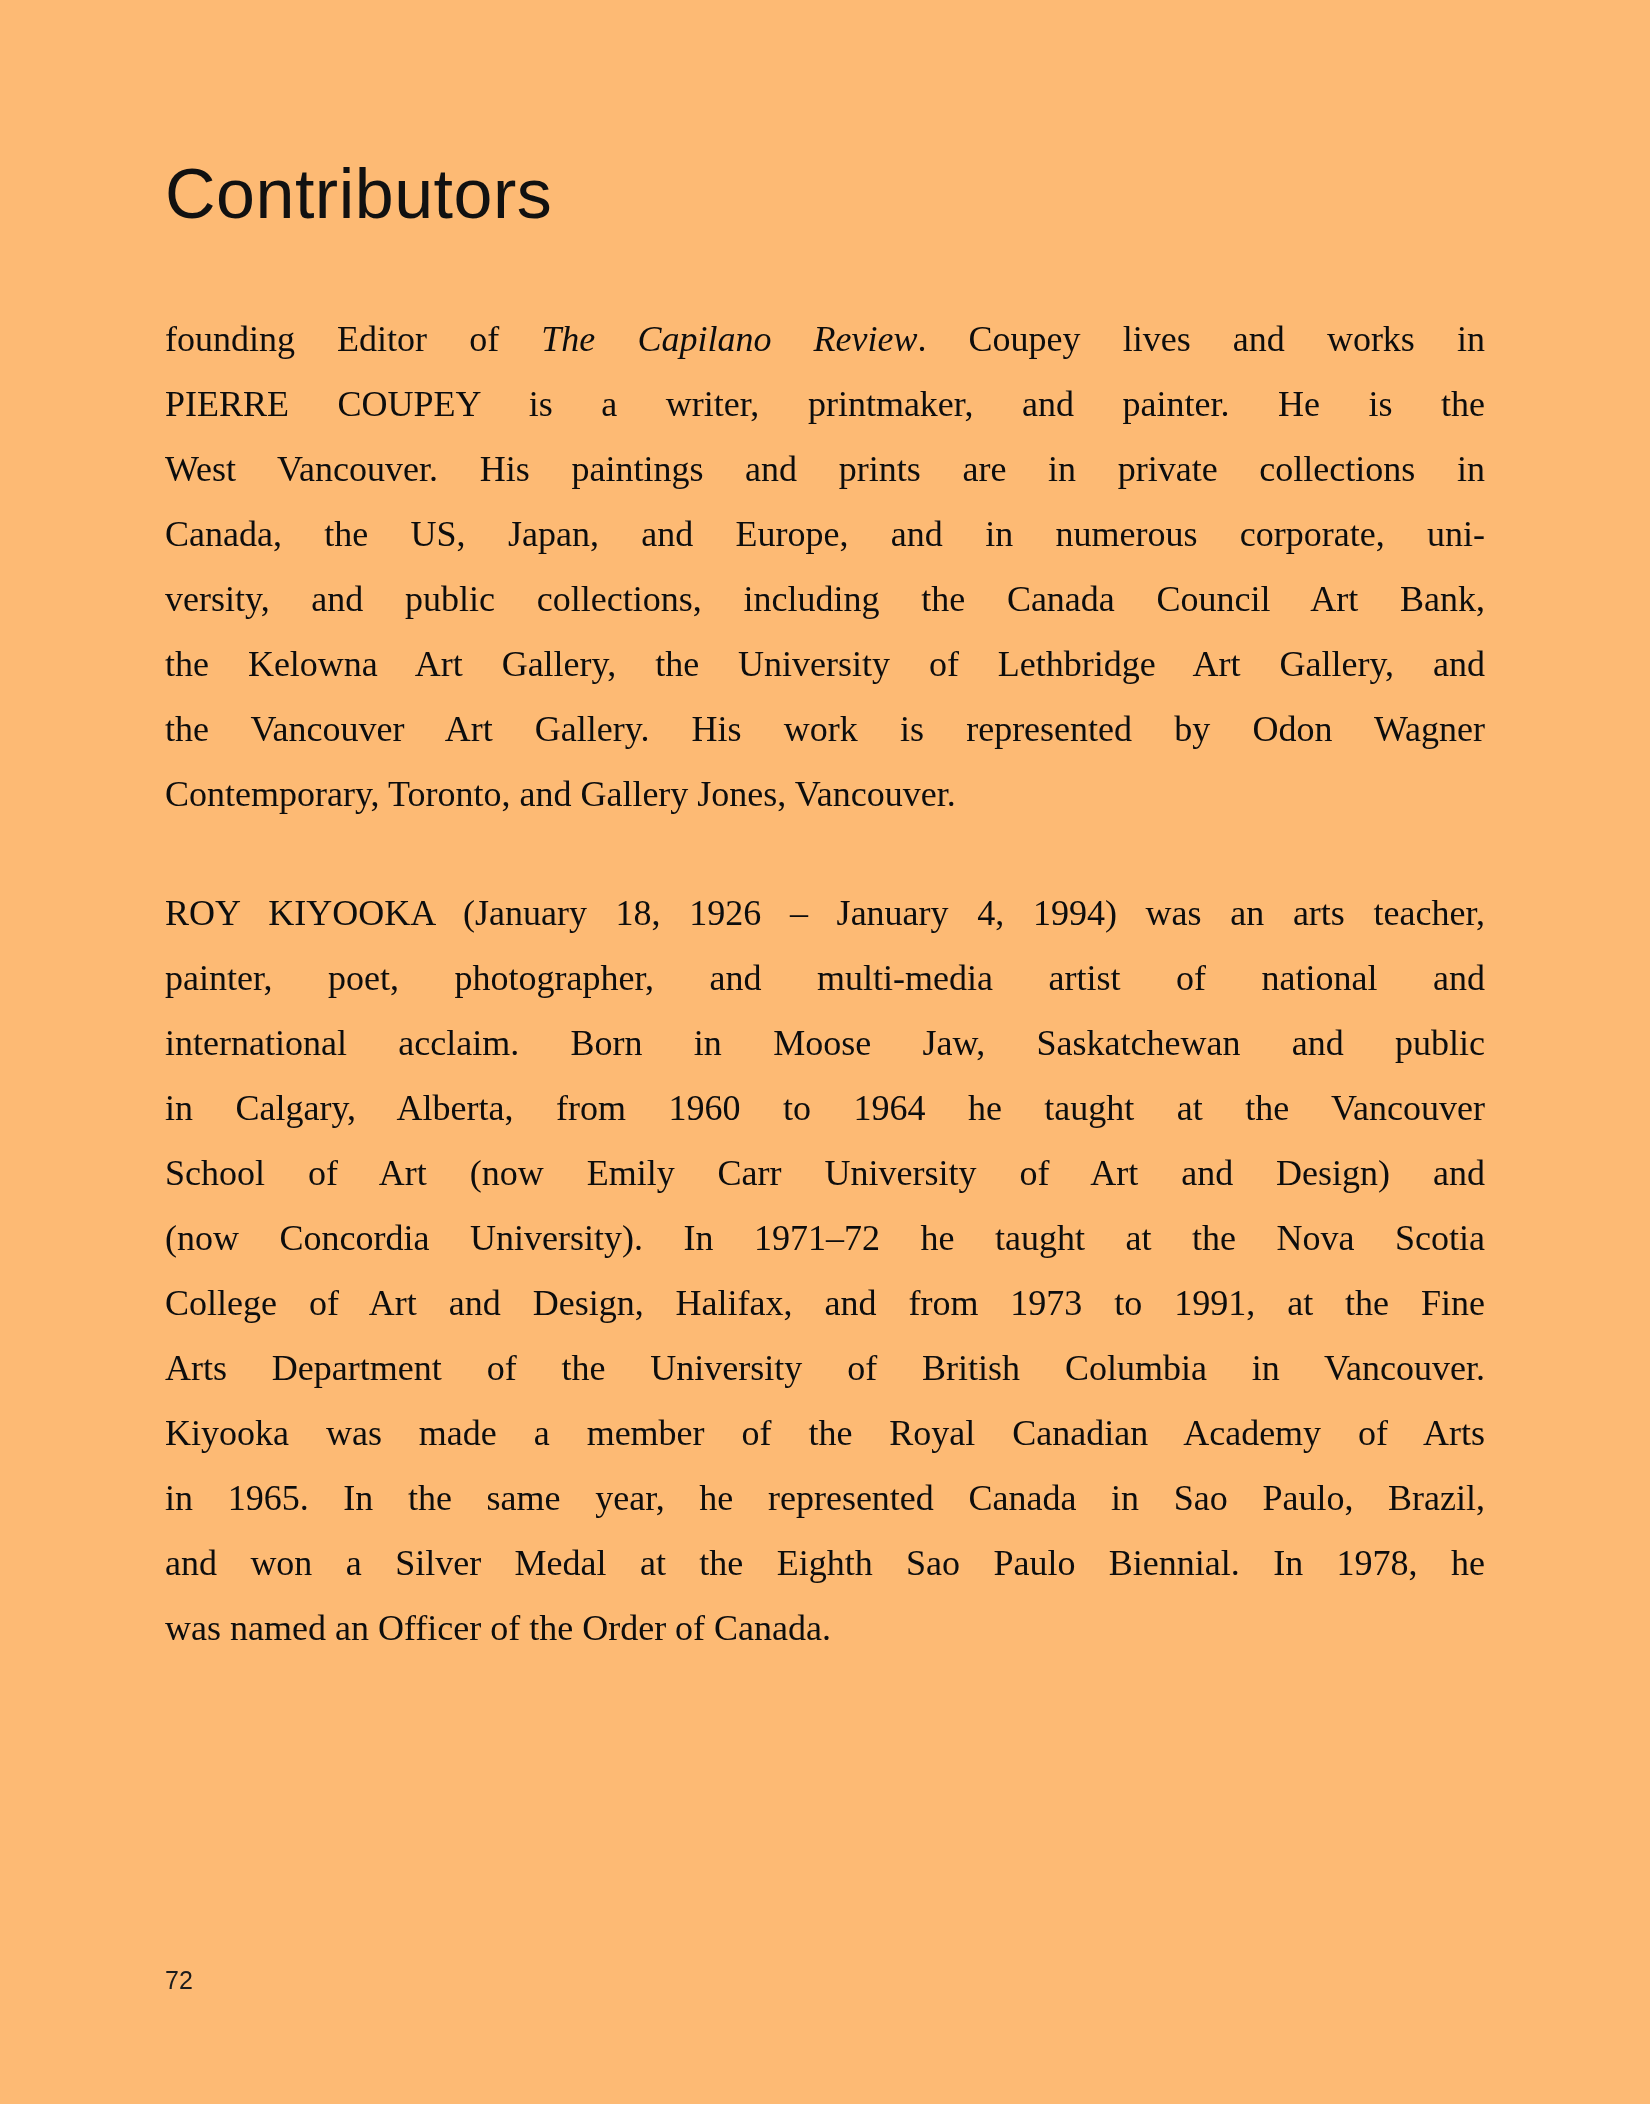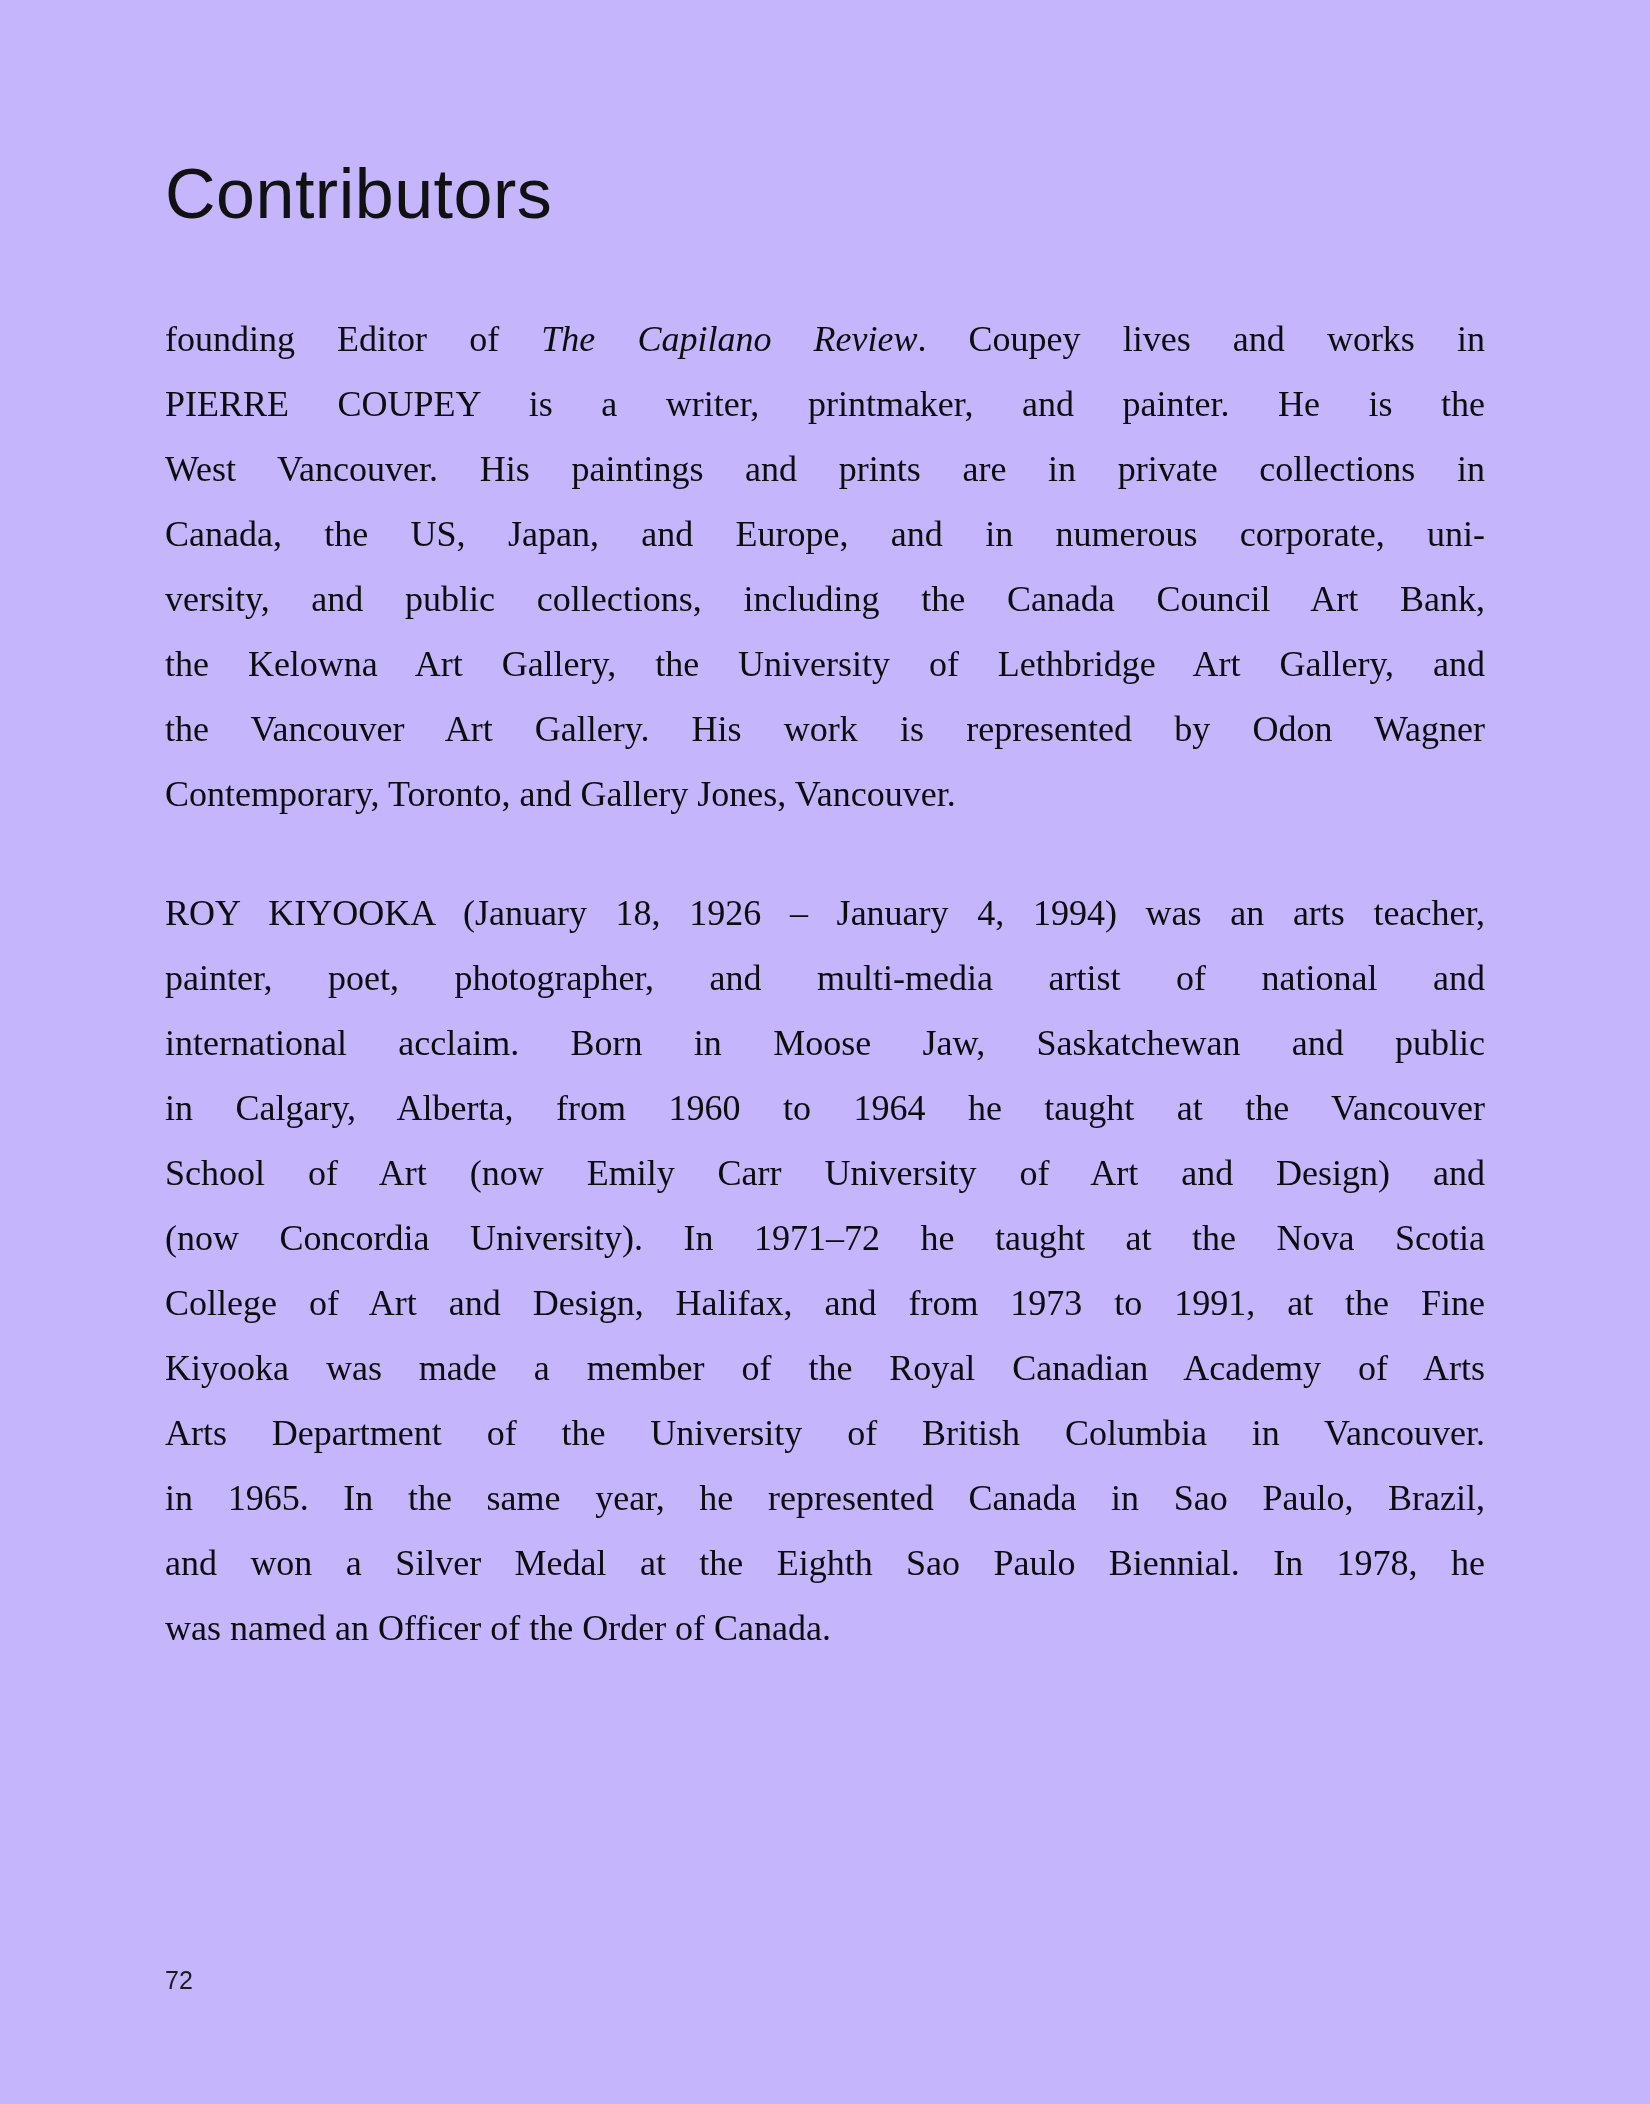--- a/index.html
+++ b/index.html
@@ -4,21 +4,21 @@
 <style>
   html, body {
     margin: 0;
     padding: 0;
     background: #ffffff;
   }
   .page {
     position: relative;
     width: 1650px;
     height: 2104px;
-    background: #c4b5fd;
+    background: #fdba74;
     overflow: hidden;
   }
   .heading {
     position: absolute;
     left: 165px;
     top: 158px;
     margin: 0;
     font-family: "Liberation Sans", sans-serif;
     font-weight: 300;
     font-size: 70px;
@@ -80,22 +80,22 @@
         <div class="line last">Contemporary, Toronto, and Gallery Jones, Vancouver.</div>
       </div>
     <div class="para">
         <div class="line">ROY KIYOOKA (January 18, 1926 – January 4, 1994) was an arts teacher,</div>
         <div class="line">painter, poet, photographer, and multi-media artist of national and</div>
         <div class="line">international acclaim. Born in Moose Jaw, Saskatchewan and public</div>
         <div class="line">in Calgary, Alberta, from 1960 to 1964 he taught at the Vancouver</div>
         <div class="line">School of Art (now Emily Carr University of Art and Design) and</div>
         <div class="line">(now Concordia University). In 1971–72 he taught at the Nova Scotia</div>
         <div class="line">College of Art and Design, Halifax, and from 1973 to 1991, at the Fine</div>
+        <div class="line">Arts Department of the University of British Columbia in Vancouver.</div>
         <div class="line">Kiyooka was made a member of the Royal Canadian Academy of Arts</div>
-        <div class="line">Arts Department of the University of British Columbia in Vancouver.</div>
         <div class="line">in 1965. In the same year, he represented Canada in Sao Paulo, Brazil,</div>
         <div class="line">and won a Silver Medal at the Eighth Sao Paulo Biennial. In 1978, he</div>
         <div class="line last">was named an Officer of the Order of Canada.</div>
       </div>
   </div>
 
   <div class="page-number">72</div>
 </div>
 
 </body></html>

